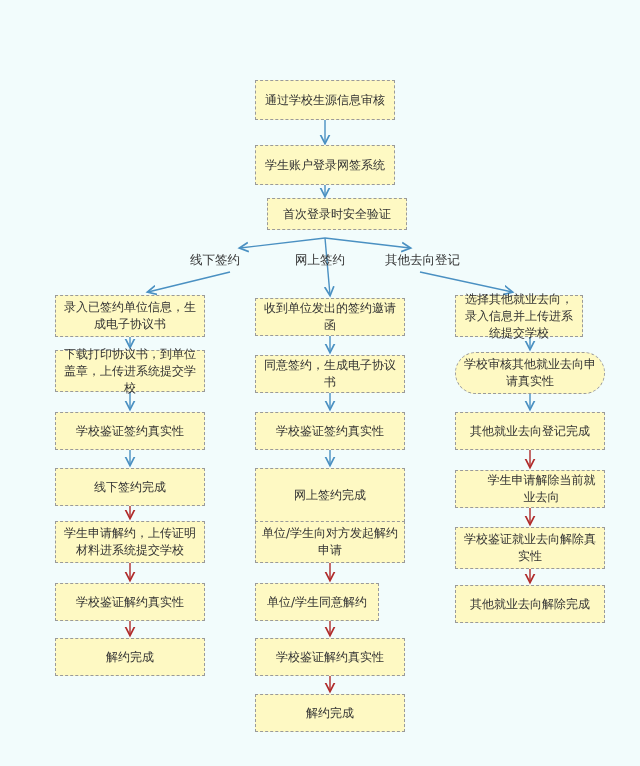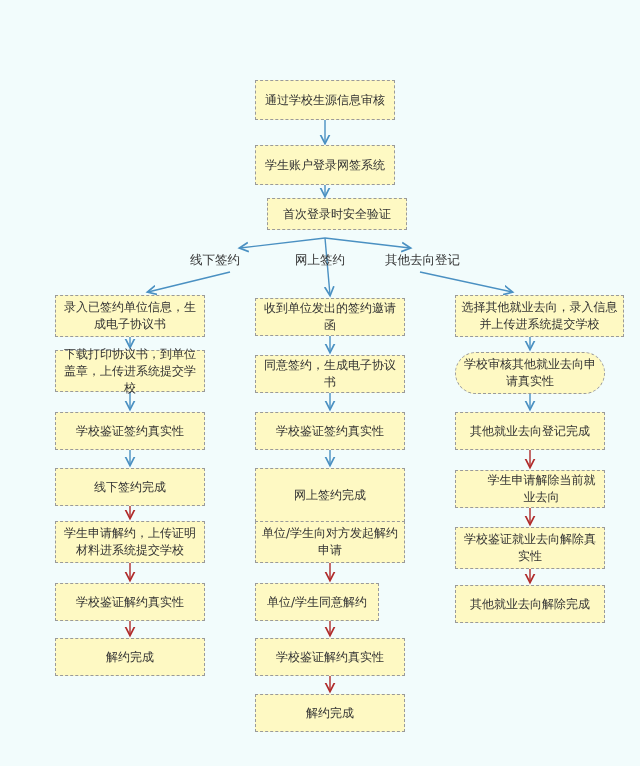--- a/index.html
+++ b/index.html
@@ -158,21 +158,21 @@
       </div>
       <div class="node" style="left: 255px; top: 583px; width: 124px; height: 38px;">
         <span>单位/学生同意解约</span>
       </div>
       <div class="node" style="left: 255px; top: 638px; width: 150px; height: 38px;">
         <span>学校鉴证解约真实性</span>
       </div>
       <div class="node" style="left: 255px; top: 694px; width: 150px; height: 38px;">
         <span>解约完成</span>
       </div>
-      <div class="node" style="left: 455px; top: 295px; width: 169px; height: 42px;">
+      <div class="node" style="left: 455px; top: 295px; width: 128px; height: 42px;">
         <span>选择其他就业去向，录入信息并上传进系统提交学校</span>
       </div>
       <div class="node" style="left: 455px; top: 352px; width: 150px; height: 42px; border-radius: 21px;">
         <span>学校审核其他就业去向申请真实性</span>
       </div>
       <div class="node" style="left: 455px; top: 412px; width: 150px; height: 38px;">
         <span>其他就业去向登记完成</span>
       </div>
       <div class="node" style="left: 455px; top: 470px; width: 150px; height: 38px; padding-left: 27px;">
         <span>学生申请解除当前就业去向</span>

